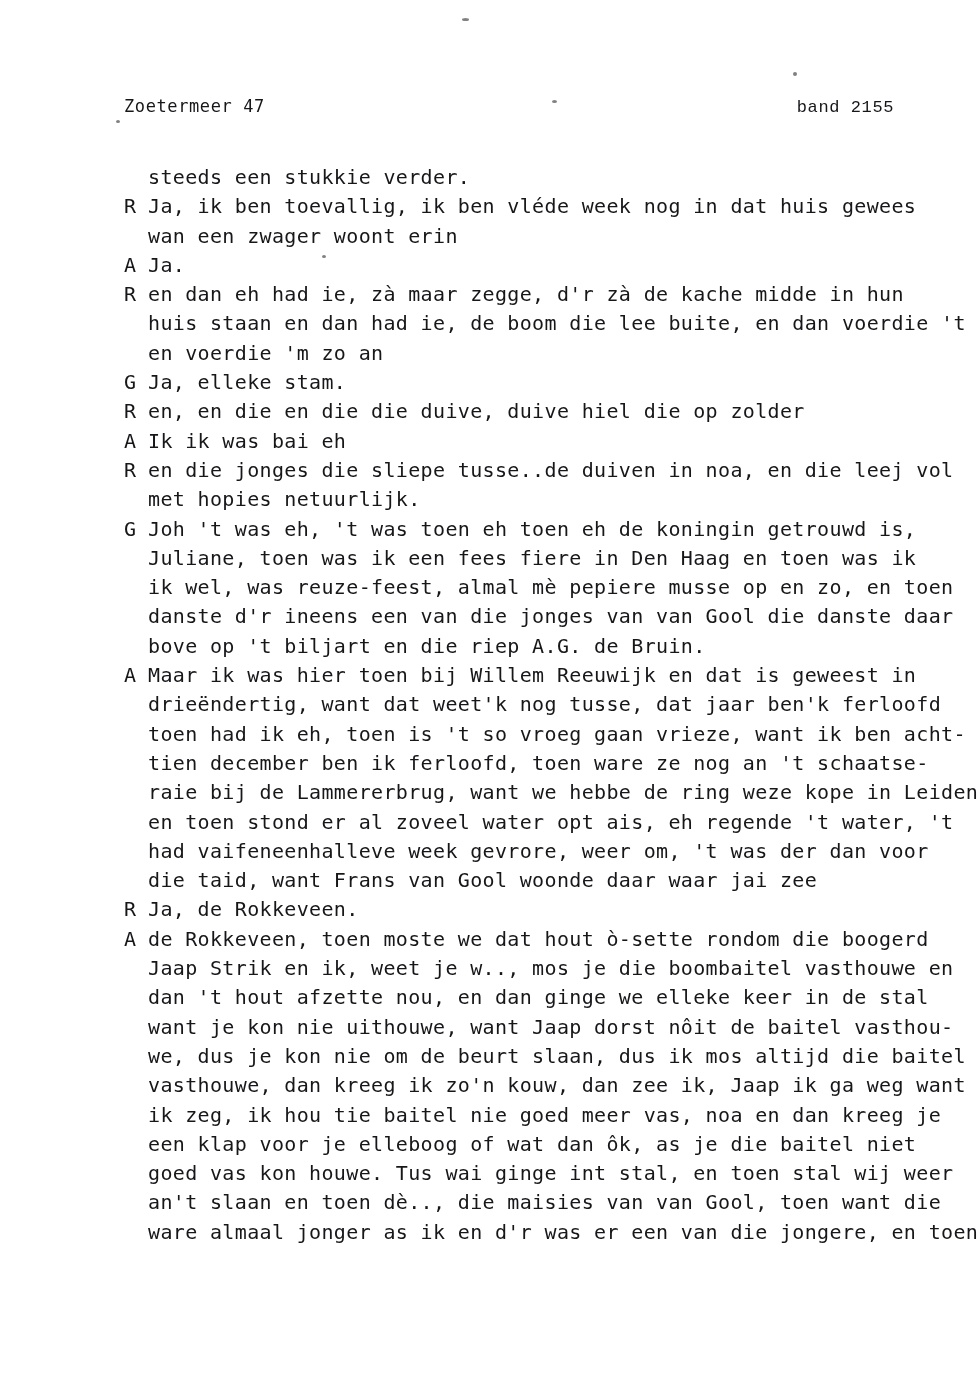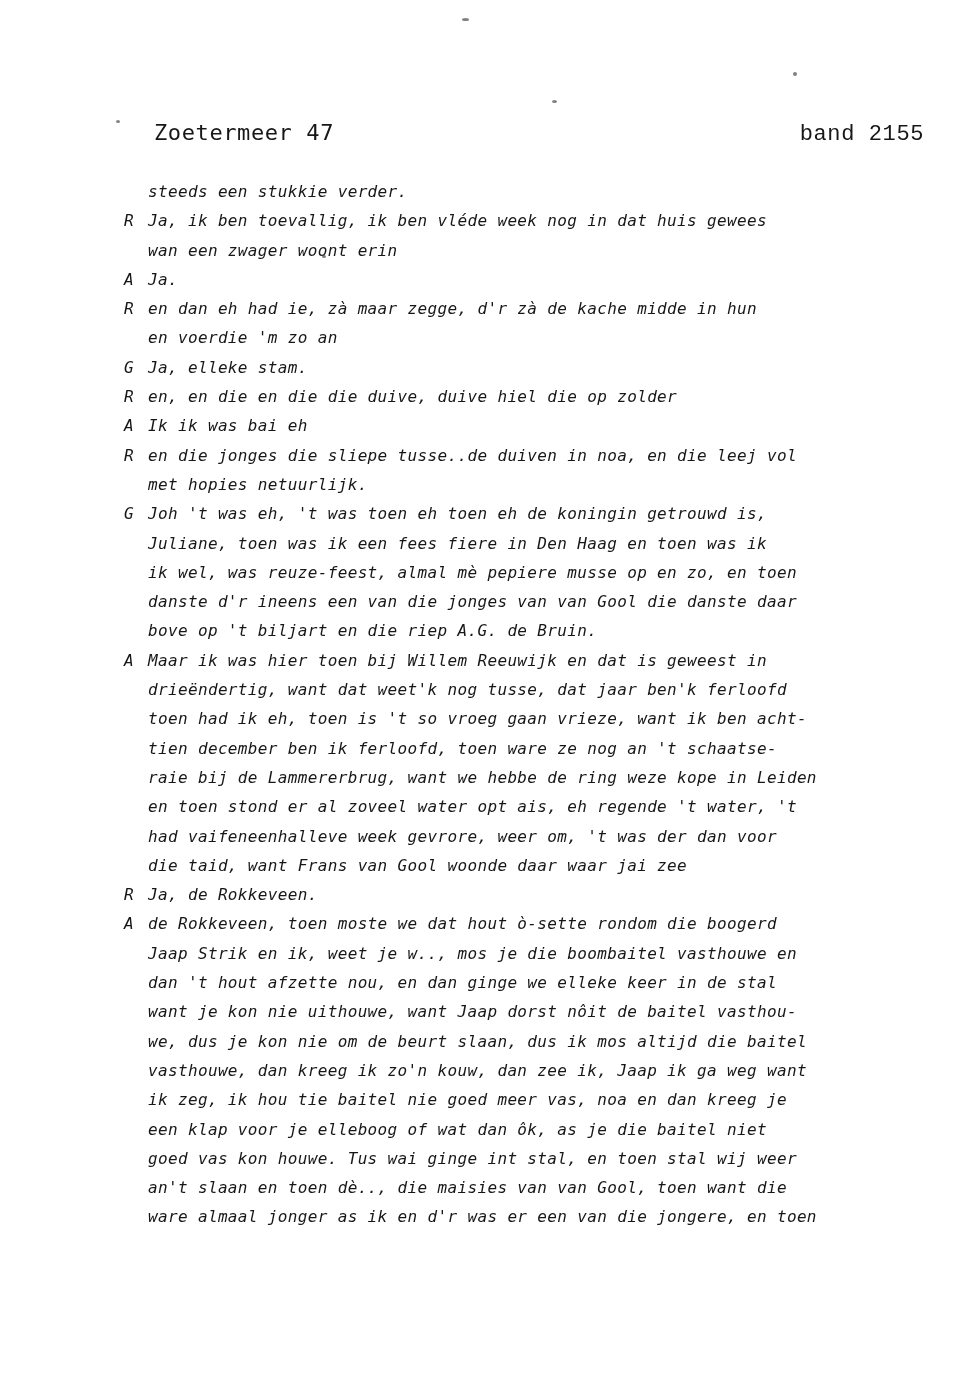--- a/index.html
+++ b/index.html
@@ -19,45 +19,43 @@
     position: absolute;
     left: 0; top: 0;
     width: 979px;
     height: 1392px;
     box-sizing: border-box;
     padding: 0;
   }
   .header {
     position: absolute;
     left: 124px;
-    top: 120px;
+    top: 96px;
     width: 770px;
     display: flex;
     justify-content: space-between;
     align-items: baseline;
-    font-size: 22px;
+    font-size: 17px;
     letter-spacing: 0.6px;
-    margin-left: 30px;
   }
   .header .title {
     white-space: pre;
   }
   .header .band {
     white-space: pre;
     font-family: Liberation Mono, monospace;
   }
   .body-block {
     position: absolute;
     left: 124px;
-    top: 177px;
+    top: 163px;
     width: 850px;
-    font-size: 16px;
+    font-size: 20px;
     line-height: 29.3px;
     letter-spacing: 0.35px;
-    font-style: italic;
   }
   .line {
     display: flex;
     white-space: pre;
     min-height: 29.3px;
   }
   .spk {
     width: 24px;
     flex: 0 0 24px;
     white-space: pre;
@@ -92,20 +90,21 @@
     <span class="title">Zoetermeer 47</span>
     <span class="band">band 2155</span>
   </div>
 
   <div class="body-block">
       <div class="line indent"><span class="txt">steeds een stukkie verder.</span></div>
       <div class="line"><span class="spk">R</span><span class="txt">Ja, ik ben toevallig, ik ben vléde week nog in dat huis gewees</span></div>
       <div class="line indent"><span class="txt">wan een zwager woont erin</span></div>
       <div class="line"><span class="spk">A</span><span class="txt">Ja.</span></div>
       <div class="line"><span class="spk">R</span><span class="txt">en dan eh had ie, zà maar zegge, d'r zà de kache midde in hun</span></div>
+      <div class="line indent"><span class="txt">huis staan en dan had ie, de boom die lee buite, en dan voerdie 't</span></div>
       <div class="line indent"><span class="txt">en voerdie 'm zo an</span></div>
       <div class="line"><span class="spk">G</span><span class="txt">Ja, elleke stam.</span></div>
       <div class="line"><span class="spk">R</span><span class="txt">en, en die en die die duive, duive hiel die op zolder</span></div>
       <div class="line"><span class="spk">A</span><span class="txt">Ik ik was bai eh</span></div>
       <div class="line"><span class="spk">R</span><span class="txt">en die jonges die sliepe tusse..de duiven in noa, en die leej vol</span></div>
       <div class="line indent"><span class="txt">met hopies netuurlijk.</span></div>
       <div class="line"><span class="spk">G</span><span class="txt">Joh 't was eh, 't was toen eh toen eh de koningin getrouwd is,</span></div>
       <div class="line indent"><span class="txt">Juliane, toen was ik een fees fiere in Den Haag en toen was ik</span></div>
       <div class="line indent"><span class="txt">ik wel, was reuze-feest, almal mè pepiere musse op en zo, en toen</span></div>
       <div class="line indent"><span class="txt">danste d'r ineens een van die jonges van van Gool die danste daar</span></div>

